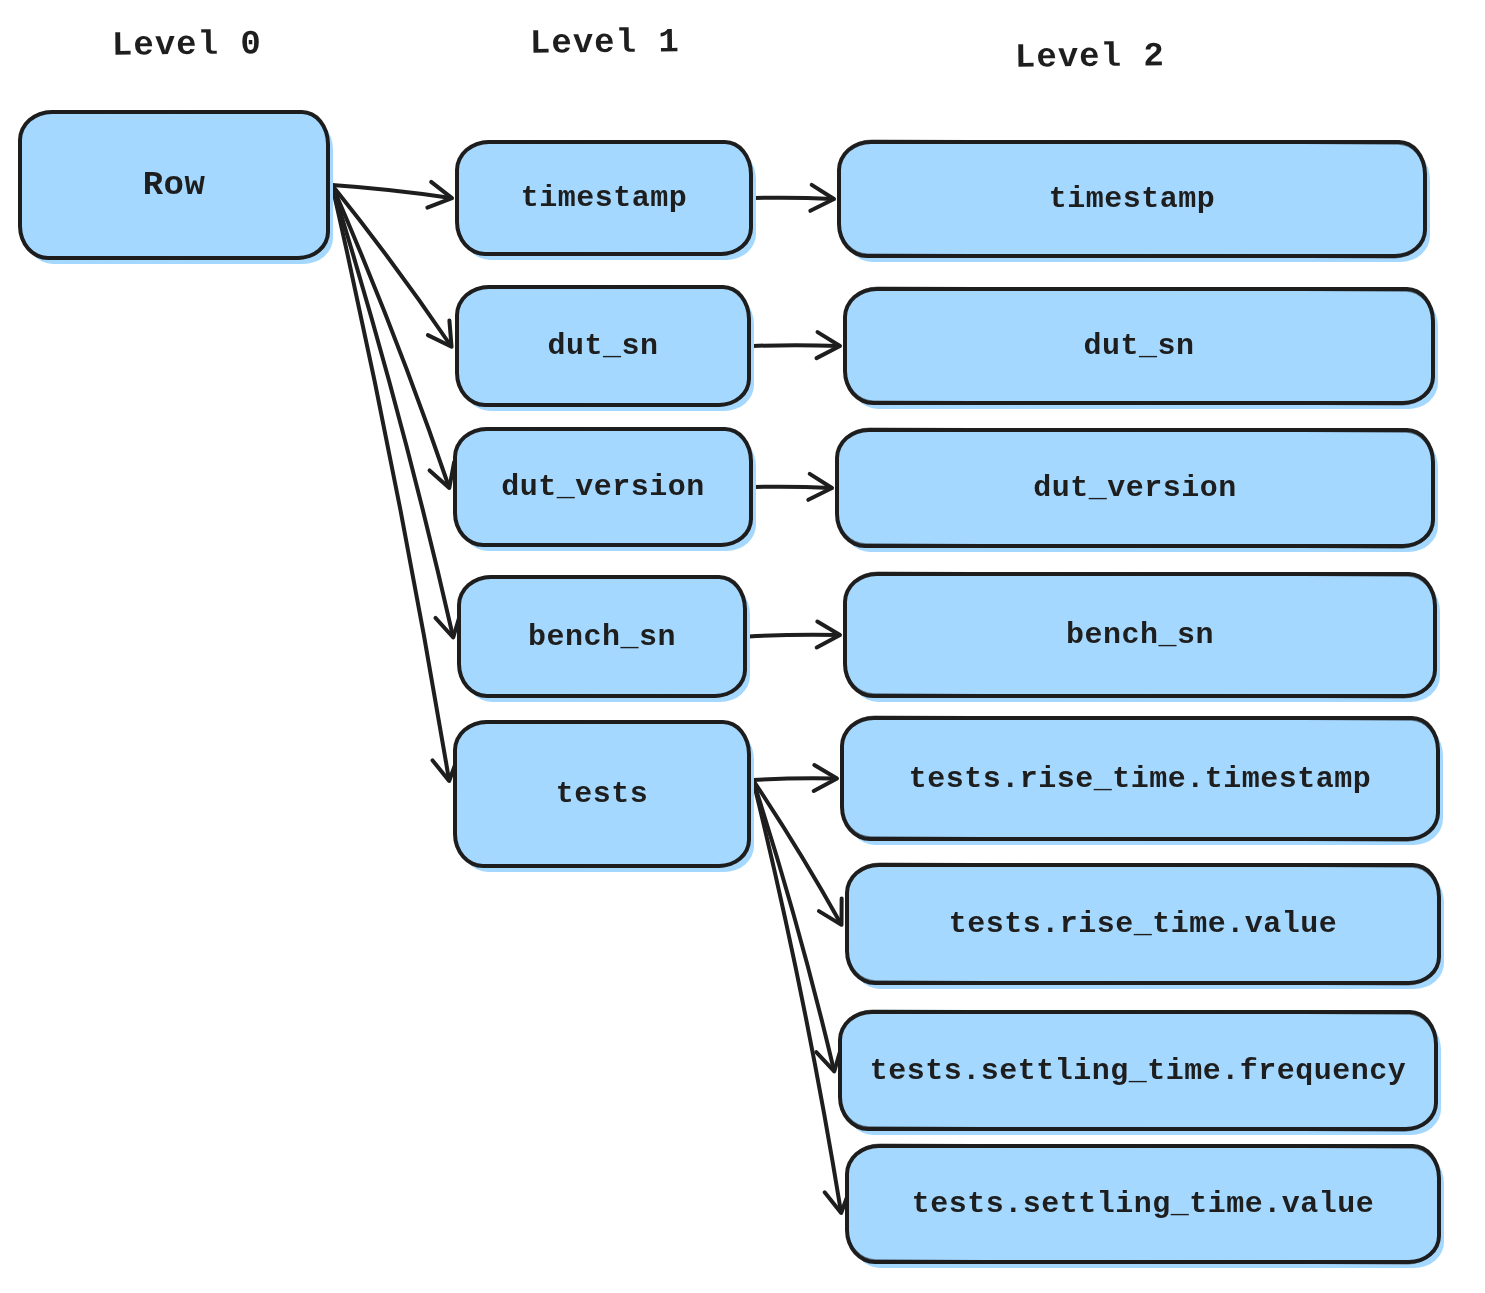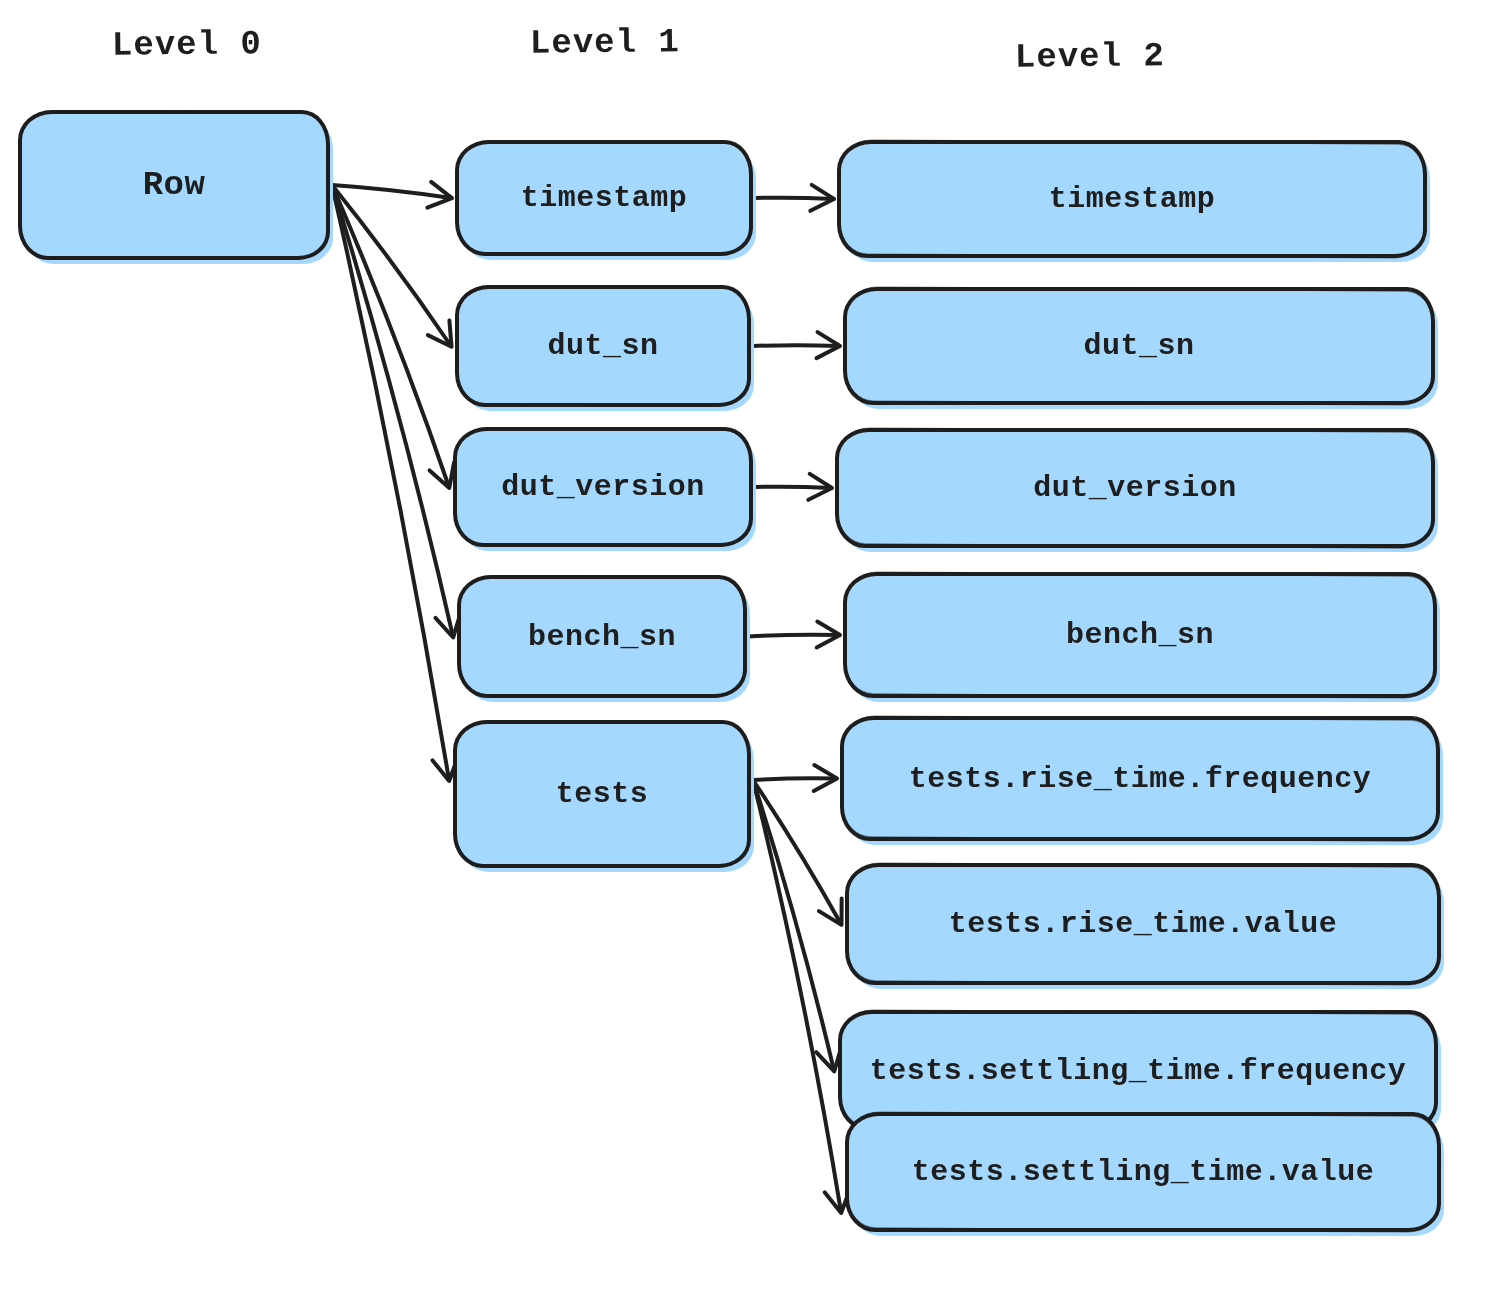--- a/index.html
+++ b/index.html
@@ -111,18 +111,18 @@
   <div class="node" style="left:455px; top:140px; width:298px; height:116px">timestamp</div>
   <div class="node" style="left:455px; top:285px; width:296px; height:122px">dut_sn</div>
   <div class="node" style="left:453px; top:427px; width:300px; height:120px">dut_version</div>
   <div class="node" style="left:457px; top:575px; width:290px; height:123px">bench_sn</div>
   <div class="node" style="left:453px; top:720px; width:298px; height:148px">tests</div>
 
   <div class="node" style="left:837px; top:140px; width:590px; height:118px">timestamp</div>
   <div class="node" style="left:843px; top:287px; width:592px; height:118px">dut_sn</div>
   <div class="node" style="left:835px; top:428px; width:600px; height:120px">dut_version</div>
   <div class="node" style="left:843px; top:572px; width:594px; height:126px">bench_sn</div>
-  <div class="node" style="left:840px; top:716px; width:600px; height:125px">tests.rise_time.frequency</div>
+  <div class="node" style="left:840px; top:716px; width:600px; height:125px">tests.rise_time.timestamp</div>
   <div class="node" style="left:845px; top:863px; width:596px; height:122px">tests.rise_time.value</div>
   <div class="node" style="left:838px; top:1010px; width:600px; height:121px">tests.settling_time.frequency</div>
-  <div class="node" style="left:845px; top:1112px; width:596px; height:120px">tests.settling_time.value</div>
+  <div class="node" style="left:845px; top:1144px; width:596px; height:120px">tests.settling_time.value</div>
 
 </div>
 
 </body></html>

